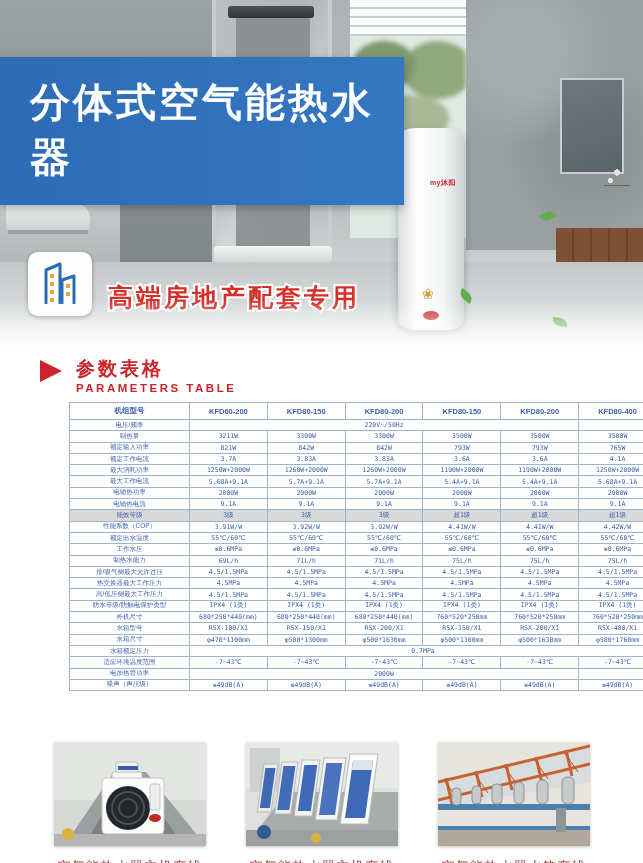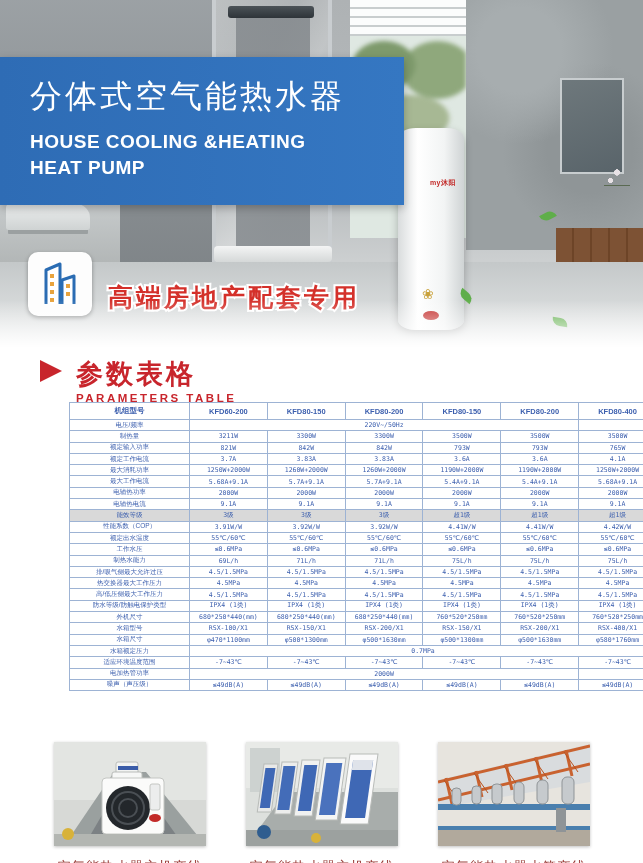--- a/index.html
+++ b/index.html
@@ -34,40 +34,40 @@
   .vanity { position:absolute; left:556px; top:228px; width:87px; height:46px; background:repeating-linear-gradient(90deg,#7d5234 0 16px,#6d4427 16px 18px); }
   .flower { position:absolute; left:604px; top:168px; width:26px; height:56px;
     background:radial-gradient(circle 5px at 50% 8%, #e8e2e6 0 60%, transparent 65%),
                radial-gradient(circle 4px at 25% 22%, #e8e2e6 0 60%, transparent 65%),
                linear-gradient(180deg, transparent 30%, #5a6a52 30% 32%, transparent 32%); }
   .floor-sheen { position:absolute; left:0; top:262px; width:643px; height:90px; background:linear-gradient(180deg,#c4c8c9,#e9ebeb); }
   .hero-fade { position:absolute; left:0; top:300px; width:643px; height:52px; background:linear-gradient(180deg, rgba(255,255,255,0), #ffffff 92%); }
 
   
   .banner { position:absolute; left:0; top:57px; width:404px; height:148px; background:linear-gradient(90deg,var(--banner,#2e6cb5) 0%, #3577c2 100%); padding:18px 0 0 30px; box-shadow:0 3px 8px rgba(0,0,0,.25); }
-  .banner-title { color:#fff; font-size:32px; font-weight:normal; letter-spacing:3px; }
+  .banner-title { color:#fff; font-size:40px; font-weight:bold; letter-spacing:3px; }
   .banner-sub { color:#fff; font-size:19px; font-weight:bold; line-height:1.35; margin-top:10px; letter-spacing:.5px; }
 
   
   .badge { position:absolute; left:28px; top:252px; display:flex; align-items:flex-end; }
   .badge-icon { width:64px; height:64px; background:#fdfdfd; border-radius:10px; box-shadow:0 2px 4px rgba(0,0,0,.35); display:flex; align-items:center; justify-content:center; }
 
   
   .product { position:absolute; }
   .logo-oval { position:absolute; background:#c22a28; border-radius:50%; }
   .tank { position:relative; border-radius:18px/10px; box-shadow:0 4px 8px rgba(0,0,0,.25); }
   .tank.white { background:linear-gradient(90deg,#d9dcdd 0%,#ffffff 30%,#f2f4f4 70%,#cfd3d4 100%); }
   .brand-sm { position:absolute; font-size:7px; font-weight:bold; color:#c22a28; letter-spacing:.5px; }
   .decal { position:absolute; color:#c9a23c; font-size:14px; }
   .leaf { position:absolute; width:16px; height:8px; background:#5fae4a; border-radius:0 8px 0 8px; }
 
   
   .section-head { position:absolute; left:40px; top:356px; display:flex; align-items:flex-start; }
   .tri { width:0; height:0; border-top:11px solid transparent; border-bottom:11px solid transparent; border-left:22px solid var(--accent,#c8252c); margin:4px 14px 0 0; }
-  .sec-cn { font-size:27px; font-weight:bold; color:var(--accent,#c8252c); letter-spacing:3px; }
+  .sec-cn { font-size:19px; font-weight:bold; color:var(--accent,#c8252c); letter-spacing:3px; }
   .sec-en { font-size:11.5px; font-weight:bold; color:var(--accent,#c8252c); letter-spacing:2.5px; margin-top:0; }
 
   .ptable-wrap { position:absolute; left:28px; top:402px; width:588px; }
   table.ptable { border-collapse:collapse; width:588px; table-layout:fixed;margin-left:41px; }
   .ptable td, .ptable th { border:1px solid var(--tborder,#9db3d4); text-align:center; vertical-align:middle; color:var(--tblue,#3c5fae); font-size:6.5px; height:11.3px; padding:0; overflow:hidden; white-space:nowrap; font-family:"DejaVu Sans Mono","DejaVu Sans",monospace; }
   .ptable th { font-size:7.5px; font-weight:bold; height:17px; font-family:"Liberation Sans",sans-serif; }
   .ptable td.lbl { font-family:"Liberation Sans",sans-serif; }
   .ptable tr.shaded td { background:var(--shade,#d9d9d9); }
 
   
@@ -104,24 +104,20 @@
       <span class="decal" style="left:24px; bottom:28px;">❀</span>
       <span class="logo-oval" style="left:25px; bottom:10px; width:16px; height:9px;"></span>
     </div>
 
     <span class="leaf" style="left:540px; top:212px; transform:rotate(-28deg);"></span>
     <span class="leaf" style="left:458px; top:292px; transform:rotate(40deg);"></span>
     <span class="leaf" style="left:552px; top:318px; transform:rotate(10deg);"></span>
 
     <div class="banner">
       <div class="banner-title">分体式空气能热水器</div>
-      <div class="banner-sub">
-        <div>HOUSE COOLING &amp;HEATING</div>
-        <div>HEAT PUMP</div>
-      </div>
     </div>
 
     <div class="badge">
       <div class="badge-icon">
         <svg width="48" height="48" viewBox="0 0 48 48">
           <path d="M10 44 V10 L24 4 V44" fill="#ffffff" stroke="#2a6cb3" stroke-width="3" stroke-linejoin="round"></path>
           <path d="M26 44 V20 L38 16 V44" fill="#ffffff" stroke="#2a6cb3" stroke-width="3" stroke-linejoin="round"></path>
           <g fill="#e8a33d">
             <rect x="14" y="14" width="4" height="4"></rect>
               <rect x="14" y="22" width="4" height="4"></rect>

